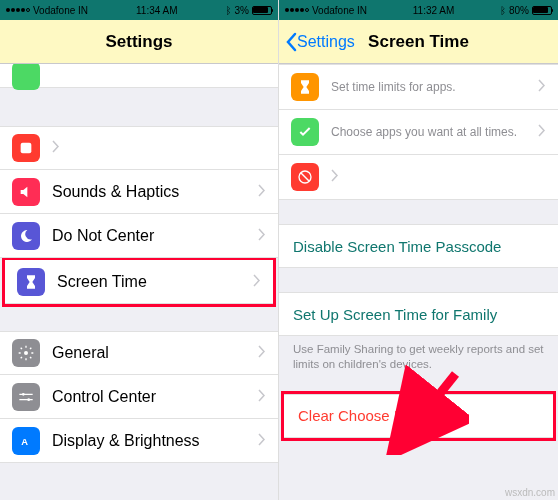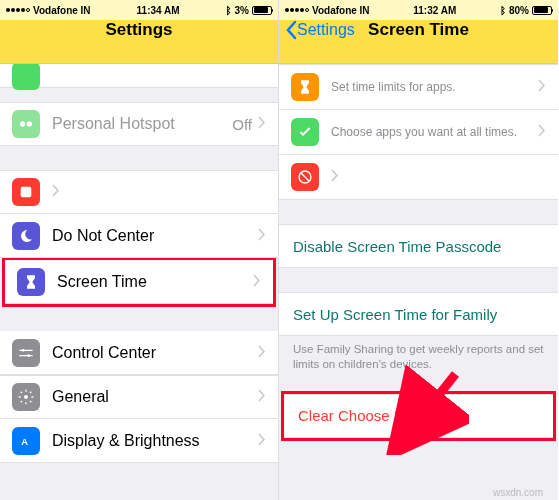--- a/index.html
+++ b/index.html
@@ -1,27 +1,27 @@
 <!DOCTYPE html>
 <html><head>
 <meta charset="utf-8">
 <style>
   * { margin: 0; padding: 0; box-sizing: border-box; }
   body { font-family: -apple-system, "Helvetica Neue", sans-serif; background: #fff; width: 559px; height: 500px; display: flex; position: relative; }
   .phone { width: 279px; height: 500px; background: #efeff4; display: flex; flex-direction: column; overflow: hidden; }
   .phone.left { border-right: 1px solid #ddd; }
-  .statusbar { height: 20px; background: #fef9c3; display: flex; align-items: center; justify-content: space-between; padding: 0 6px; font-size: 10px; font-weight: 700; color: #000; }
+  .statusbar { height: 20px; background: #0f766e; display: flex; align-items: center; justify-content: space-between; padding: 0 6px; font-size: 10px; font-weight: 400; color: #000; }
   .status-left, .status-right { display: flex; align-items: center; gap: 3px; }
   .signal-dots { display: flex; gap: 1px; }
   .signal-dots span { width: 4px; height: 4px; border-radius: 50%; background: #000; display: inline-block; }
   .signal-dots span.empty { background: transparent; border: 0.5px solid #000; }
   .battery { width: 20px; height: 9px; border: 1px solid #000; border-radius: 2px; position: relative; }
   .battery::after { content: ""; position: absolute; right: -2px; top: 2.5px; width: 1.5px; height: 3px; background: #000; border-radius: 0 1px 1px 0; }
   .battery-fill { position: absolute; left: 0.5px; top: 0.5px; bottom: 0.5px; width: 80%; background: #000; border-radius: 1px; }
-  .navbar { height: 44px; background: #fde047; border-bottom: 0.5px solid #c8c8cc; display: flex; align-items: flex-start; justify-content: center; position: relative; }
+  .navbar { height: 44px; background: #fef9c3; border-bottom: 0.5px solid #c8c8cc; display: flex; align-items: center; justify-content: center; position: relative; }
   .navbar-title { font-size: 17px; font-weight: 600; color: #000; }
   .navbar-back { position: absolute; left: 6px; display: flex; align-items: center; color: #007aff; font-size: 16px; }
   .chevron-back-svg { width: 12px; height: 20px; }
   .content { flex: 1; overflow: hidden; }
   .section-gap { height: 24px; }
   .section-gap.small { height: 14px; }
   .cell { background: #fff; min-height: 44px; display: flex; align-items: center; padding: 0 12px; border-bottom: 0.5px solid #e0e0e0; position: relative; }
   .cell.first { border-top: 0.5px solid #e0e0e0; }
   .cell .icon { width: 28px; height: 28px; border-radius: 6px; margin-right: 12px; display: flex; align-items: center; justify-content: center; flex-shrink: 0; }
   .cell .icon svg { width: 16px; height: 16px; fill: #fff; }
@@ -43,21 +43,21 @@
   .highlight-red { border: 3px solid #ff0033; margin: -1px 2px 0 2px; }
   .ic-green { background: #4cd964; }
   .ic-greenlight { background: #8ee29a; }
   .ic-red { background: #ff3b30; }
   .ic-redalt { background: #ff2d55; }
   .ic-purple { background: #5856d6; }
   .ic-grey { background: #8e8e93; }
   .ic-blue { background: #007aff; }
   .ic-orange { background: #ff9500; }
   .arrow { position: absolute; right: 90px; top: 365px; width: 90px; height: 90px; pointer-events: none; }
-  .watermark { position: absolute; bottom: 2px; right: 16px; font-size: 10px; color: #bbb; }
+  .watermark { position: absolute; bottom: 2px; right: 4px; font-size: 10px; color: #bbb; }
 
   
   .partial-green { height: 24px; background: #fff; border-bottom: 0.5px solid #e0e0e0; padding-left: 12px; display:flex; align-items:center;}
   .partial-green .icon { background:#4cd964; width:28px; height:28px; border-radius:6px;}
 </style>
 </head>
 <body>
 
 <div class="phone left">
   <div class="statusbar">
@@ -81,40 +81,38 @@
     </div>
   </div>
   <div class="navbar">
     <span class="navbar-title">Settings</span>
   </div>
   <div class="content">
     <div class="partial-green">
         <span class="icon"></span>
       </div>
     <div class="section-gap small"></div>
-    <div class="cell first">
-      <span class="icon ic-greenlight">
-          <svg viewBox="0 0 24 24">
-            <circle cx="7" cy="12" r="4"></circle>
-            <circle cx="17" cy="12" r="4"></circle>
-          </svg>
-        </span>
-      <span class="label grey">Personal Hotspot</span>
-      <span class="value">Off</span>
-      <span class="chevron"><svg viewBox="0 0 8 13">
-            <path d="M1 1l5 5.5L1 12" stroke="#c7c7cc" stroke-width="1.5" fill="none"></path>
-          </svg></span>
-    </div>
     <div class="section-gap"></div>
     <div class="cell first">
       <span class="icon ic-red">
           <svg viewBox="0 0 24 24">
             <rect x="4" y="4" width="16" height="16" rx="3"></rect>
           </svg>
         </span>
+      <span class="chevron"><svg viewBox="0 0 8 13">
+            <path d="M1 1l5 5.5L1 12" stroke="#c7c7cc" stroke-width="1.5" fill="none"></path>
+          </svg></span>
+    </div>
+    <div class="cell">
+      <span class="icon ic-redalt">
+          <svg viewBox="0 0 24 24">
+            <path d="M4 9v6h4l6 5V4l-6 5H4z"></path>
+          </svg>
+        </span>
+      <span class="label">Sounds &amp; Haptics</span>
       <span class="chevron"><svg viewBox="0 0 8 13">
             <path d="M1 1l5 5.5L1 12" stroke="#c7c7cc" stroke-width="1.5" fill="none"></path>
           </svg></span>
     </div>
     <div class="cell">
       <span class="icon ic-purple">
           <svg viewBox="0 0 24 24">
             <path d="M14 3a9 9 0 1 0 7 14 8 8 0 0 1-7-14z"></path>
           </svg>
         </span>
@@ -130,41 +128,41 @@
               <path d="M6 2h12v4l-4 6 4 6v4H6v-4l4-6-4-6V2z"></path>
             </svg>
           </span>
         <span class="label">Screen Time</span>
         <span class="chevron"><svg viewBox="0 0 8 13">
               <path d="M1 1l5 5.5L1 12" stroke="#c7c7cc" stroke-width="1.5" fill="none"></path>
             </svg></span>
       </div>
     </div>
     <div class="section-gap"></div>
+    <div class="cell first">
+      <span class="icon ic-grey">
+          <svg viewBox="0 0 24 24">
+            <circle cx="12" cy="12" r="3"></circle>
+            <path d="M12 1v3M12 20v3M1 12h3M20 12h3M4 4l2 2M18 18l2 2M4 20l2-2M18 6l2-2" stroke="#fff" stroke-width="2"></path>
+          </svg>
+        </span>
+      <span class="label">General</span>
+      <span class="chevron"><svg viewBox="0 0 8 13">
+            <path d="M1 1l5 5.5L1 12" stroke="#c7c7cc" stroke-width="1.5" fill="none"></path>
+          </svg></span>
+    </div>
     <div class="cell">
       <span class="icon ic-grey">
           <svg viewBox="0 0 24 24">
             <circle cx="8" cy="8" r="2"></circle>
             <circle cx="16" cy="16" r="2"></circle>
             <path d="M2 8h20M2 16h20" stroke="#fff" stroke-width="2"></path>
           </svg>
         </span>
       <span class="label">Control Center</span>
-      <span class="chevron"><svg viewBox="0 0 8 13">
-            <path d="M1 1l5 5.5L1 12" stroke="#c7c7cc" stroke-width="1.5" fill="none"></path>
-          </svg></span>
-    </div>
-    <div class="cell first">
-      <span class="icon ic-grey">
-          <svg viewBox="0 0 24 24">
-            <circle cx="12" cy="12" r="3"></circle>
-            <path d="M12 1v3M12 20v3M1 12h3M20 12h3M4 4l2 2M18 18l2 2M4 20l2-2M18 6l2-2" stroke="#fff" stroke-width="2"></path>
-          </svg>
-        </span>
-      <span class="label">General</span>
       <span class="chevron"><svg viewBox="0 0 8 13">
             <path d="M1 1l5 5.5L1 12" stroke="#c7c7cc" stroke-width="1.5" fill="none"></path>
           </svg></span>
     </div>
     <div class="cell">
       <span class="icon ic-blue">
           <svg viewBox="0 0 24 24">
             <text x="5" y="18" font-size="14" fill="#fff" font-weight="bold">A</text>
           </svg>
         </span>

